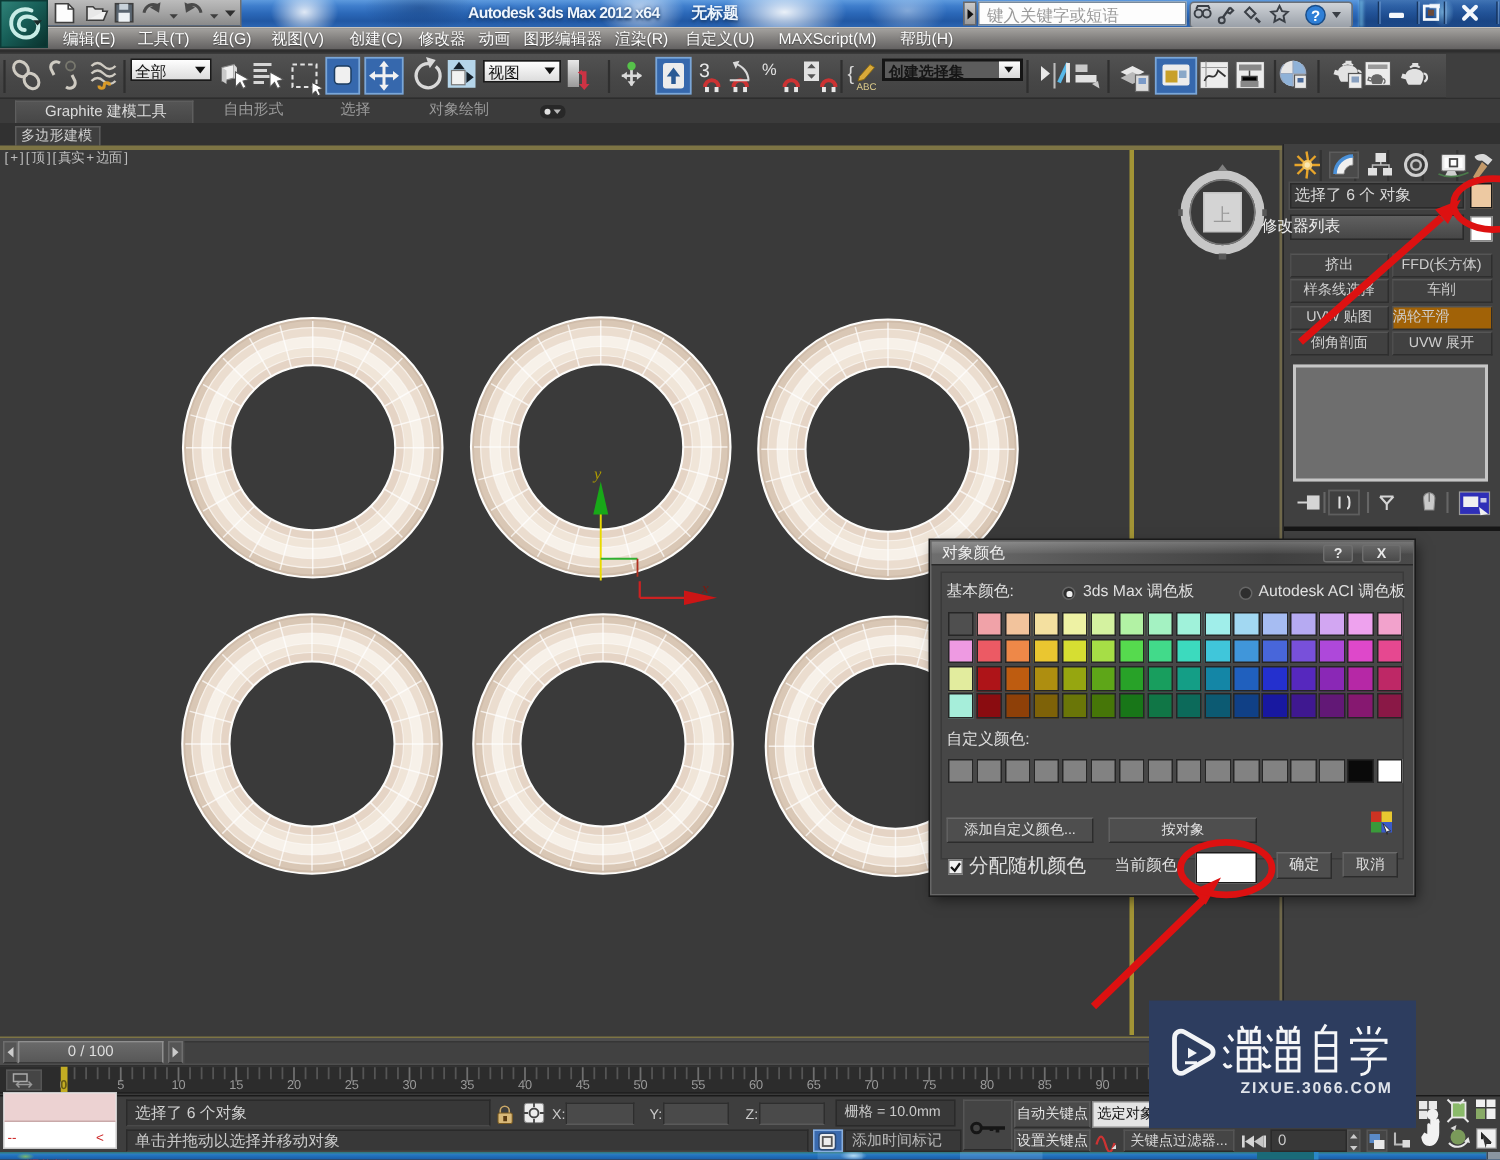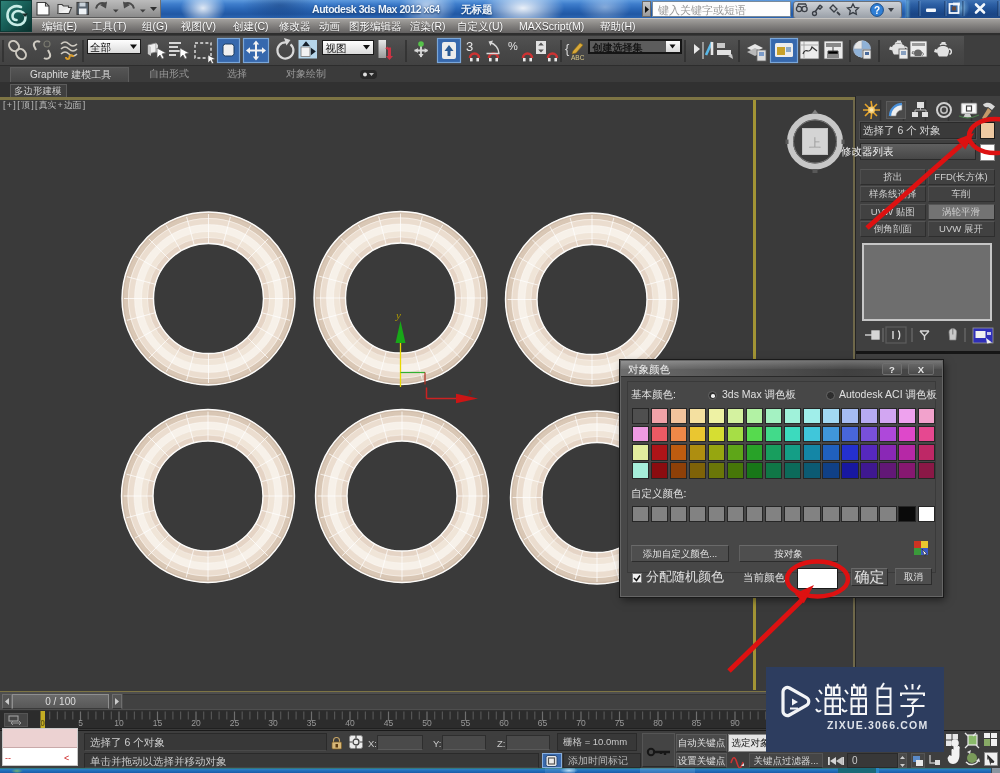--- a/index.html
+++ b/index.html
@@ -584,21 +584,21 @@
 <div style="position:absolute;left:863px;top:124px;color:#d8d8d8;font-size:10.5px;line-height:12.5px;white-space:nowrap;">选择了 6 个 对象</div>
 <div style="position:absolute;left:980px;top:121.5px;width:15px;height:17px;background:#edc9a2;border:1px solid #1a1a1a;"></div>
 <div style="position:absolute;left:860px;top:143px;width:116px;height:17px;background:linear-gradient(180deg,#606060,#474747);border:1px solid #2a2a2a;"></div>
 <div style="position:absolute;left:841px;top:145px;color:#efefef;font-size:10.5px;line-height:12.5px;white-space:nowrap;">修改器列表</div>
 <div style="position:absolute;left:980px;top:143.5px;width:15px;height:17px;background:#ffffff;border:1px solid #888;"></div>
 <div style="position:absolute;left:859.5px;top:168.5px;width:66.5px;height:16px;background:#414141;border-top:1px solid #555;border-left:1px solid #4e4e4e;border-bottom:1px solid #2e2e2e;border-right:1px solid #2e2e2e;text-align:center;line-height:14.5px;font-size:9.5px;color:#cfcfcf;white-space:nowrap;">挤出</div>
 <div style="position:absolute;left:927.5px;top:168.5px;width:67px;height:16px;background:#414141;border-top:1px solid #555;border-left:1px solid #4e4e4e;border-bottom:1px solid #2e2e2e;border-right:1px solid #2e2e2e;text-align:center;line-height:14.5px;font-size:9.5px;color:#cfcfcf;white-space:nowrap;">FFD(长方体)</div>
 <div style="position:absolute;left:859.5px;top:186.1px;width:66.5px;height:16px;background:#414141;border-top:1px solid #555;border-left:1px solid #4e4e4e;border-bottom:1px solid #2e2e2e;border-right:1px solid #2e2e2e;text-align:center;line-height:14.5px;font-size:9.5px;color:#cfcfcf;white-space:nowrap;">样条线选择</div>
 <div style="position:absolute;left:927.5px;top:186.1px;width:67px;height:16px;background:#414141;border-top:1px solid #555;border-left:1px solid #4e4e4e;border-bottom:1px solid #2e2e2e;border-right:1px solid #2e2e2e;text-align:center;line-height:14.5px;font-size:9.5px;color:#cfcfcf;white-space:nowrap;">车削</div>
 <div style="position:absolute;left:859.5px;top:203.7px;width:66.5px;height:16px;background:#414141;border-top:1px solid #555;border-left:1px solid #4e4e4e;border-bottom:1px solid #2e2e2e;border-right:1px solid #2e2e2e;text-align:center;line-height:14.5px;font-size:9.5px;color:#cfcfcf;white-space:nowrap;">UVW 贴图</div>
-<div style="position:absolute;left:927.5px;top:203.7px;width:67px;height:16px;background:#737373;border-top:1px solid #555;border-left:1px solid #4e4e4e;border-bottom:1px solid #2e2e2e;border-right:1px solid #2e2e2e;text-align:center;line-height:14.5px;font-size:9.5px;color:#cfcfcf;white-space:nowrap;">涡轮平滑</div>
+<div style="position:absolute;left:927.5px;top:203.7px;width:67px;height:16px;background:#a16207;border-top:1px solid #555;border-left:1px solid #4e4e4e;border-bottom:1px solid #2e2e2e;border-right:1px solid #2e2e2e;text-align:left;line-height:14.5px;font-size:9.5px;color:#cfcfcf;white-space:nowrap;">涡轮平滑</div>
 <div style="position:absolute;left:859.5px;top:221.29999999999998px;width:66.5px;height:16px;background:#414141;border-top:1px solid #555;border-left:1px solid #4e4e4e;border-bottom:1px solid #2e2e2e;border-right:1px solid #2e2e2e;text-align:center;line-height:14.5px;font-size:9.5px;color:#cfcfcf;white-space:nowrap;">倒角剖面</div>
 <div style="position:absolute;left:927.5px;top:221.29999999999998px;width:67px;height:16px;background:#414141;border-top:1px solid #555;border-left:1px solid #4e4e4e;border-bottom:1px solid #2e2e2e;border-right:1px solid #2e2e2e;text-align:center;line-height:14.5px;font-size:9.5px;color:#cfcfcf;white-space:nowrap;">UVW 展开</div>
 <div style="position:absolute;left:862px;top:243px;width:130px;height:78px;background:#6e6e6e;border:2px solid #c6c6c6;"></div>
 <div style="position:absolute;left:855px;top:324px;width:145px;height:22px;">
     <svg width="145" height="22" viewBox="0 0 145 22">
 <g stroke="#d5d5d5" stroke-width="1.4" fill="none">
 <path d="M10 11h7"></path>
         <rect x="17" y="7" width="7" height="8" fill="#d5d5d5"></rect>
 <path d="M28 4v14" stroke="#666"></path>
 <rect x="31" y="3" width="20" height="16" fill="none" stroke="#5e5e5e" stroke-width="1.2"></rect>
@@ -1006,21 +1006,21 @@
     </svg>
   </div>
 <div style="position:absolute;left:632px;top:573px;width:10px;height:10px;background:#f0f0f0;border:1px solid #777;z-index:44;">
     <svg width="8" height="8">
       <path d="M1 4l2.5 2.5L7 1.5" stroke="#111" stroke-width="1.5" fill="none"></path>
     </svg>
   </div>
 <div style="position:absolute;left:646px;top:571px;color:#e0e0e0;font-size:13px;line-height:12.5px;white-space:nowrap;z-index:44;">分配随机颜色</div>
 <div style="position:absolute;left:743px;top:571px;color:#e0e0e0;font-size:10.5px;line-height:12.5px;white-space:nowrap;z-index:44;">当前颜色:</div>
 <div style="position:absolute;left:797px;top:568px;width:41px;height:21px;background:#ffffff;border:1px solid #1a1a1a;z-index:44;"></div>
-<div style="position:absolute;left:851px;top:568px;width:37px;height:18px;background:#4e4e4e;border-top:1px solid #6a6a6a;border-left:1px solid #606060;border-bottom:1px solid #2c2c2c;border-right:1px solid #2c2c2c;text-align:center;line-height:15px;font-size:15px;color:#e2e2e2;white-space:nowrap;z-index:44;">确定</div>
+<div style="position:absolute;left:851px;top:568px;width:37px;height:18px;background:#4e4e4e;border-top:1px solid #6a6a6a;border-left:1px solid #606060;border-bottom:1px solid #2c2c2c;border-right:1px solid #2c2c2c;text-align:center;line-height:15px;font-size:10px;color:#e2e2e2;white-space:nowrap;z-index:44;">确定</div>
 <div style="position:absolute;left:895px;top:568px;width:37px;height:17px;background:#4e4e4e;border-top:1px solid #6a6a6a;border-left:1px solid #606060;border-bottom:1px solid #2c2c2c;border-right:1px solid #2c2c2c;text-align:center;line-height:15px;font-size:9.5px;color:#e2e2e2;white-space:nowrap;z-index:44;">取消</div>
 <div style="position:absolute;left:766px;top:667px;width:178px;height:85px;background:#2d3d5f;z-index:50;"></div>
 <div style="position:absolute;left:766px;top:667px;width:178px;height:85px;z-index:51;">
     <svg width="178" height="85" viewBox="0 0 178 85">
 <g fill="none" stroke="#f2f4f7" stroke-width="3.2" stroke-linejoin="round">
 <path d="M17 25 C17 21.5 20.5 19.3 23.5 21 L40.5 30.7 C43.5 32.4 43.5 36.6 40.5 38.3 L23.5 48 C20.5 49.7 17 47.5 17 44 Z"></path>
 </g>
 <path d="M26 31.5l6 3.5-6 3.5z" fill="#f2f4f7"></path>
 <path d="M24 41.5h8" stroke="#f2f4f7" stroke-width="2"></path>
 <g stroke="#f5f6f8" stroke-width="2" fill="none">

